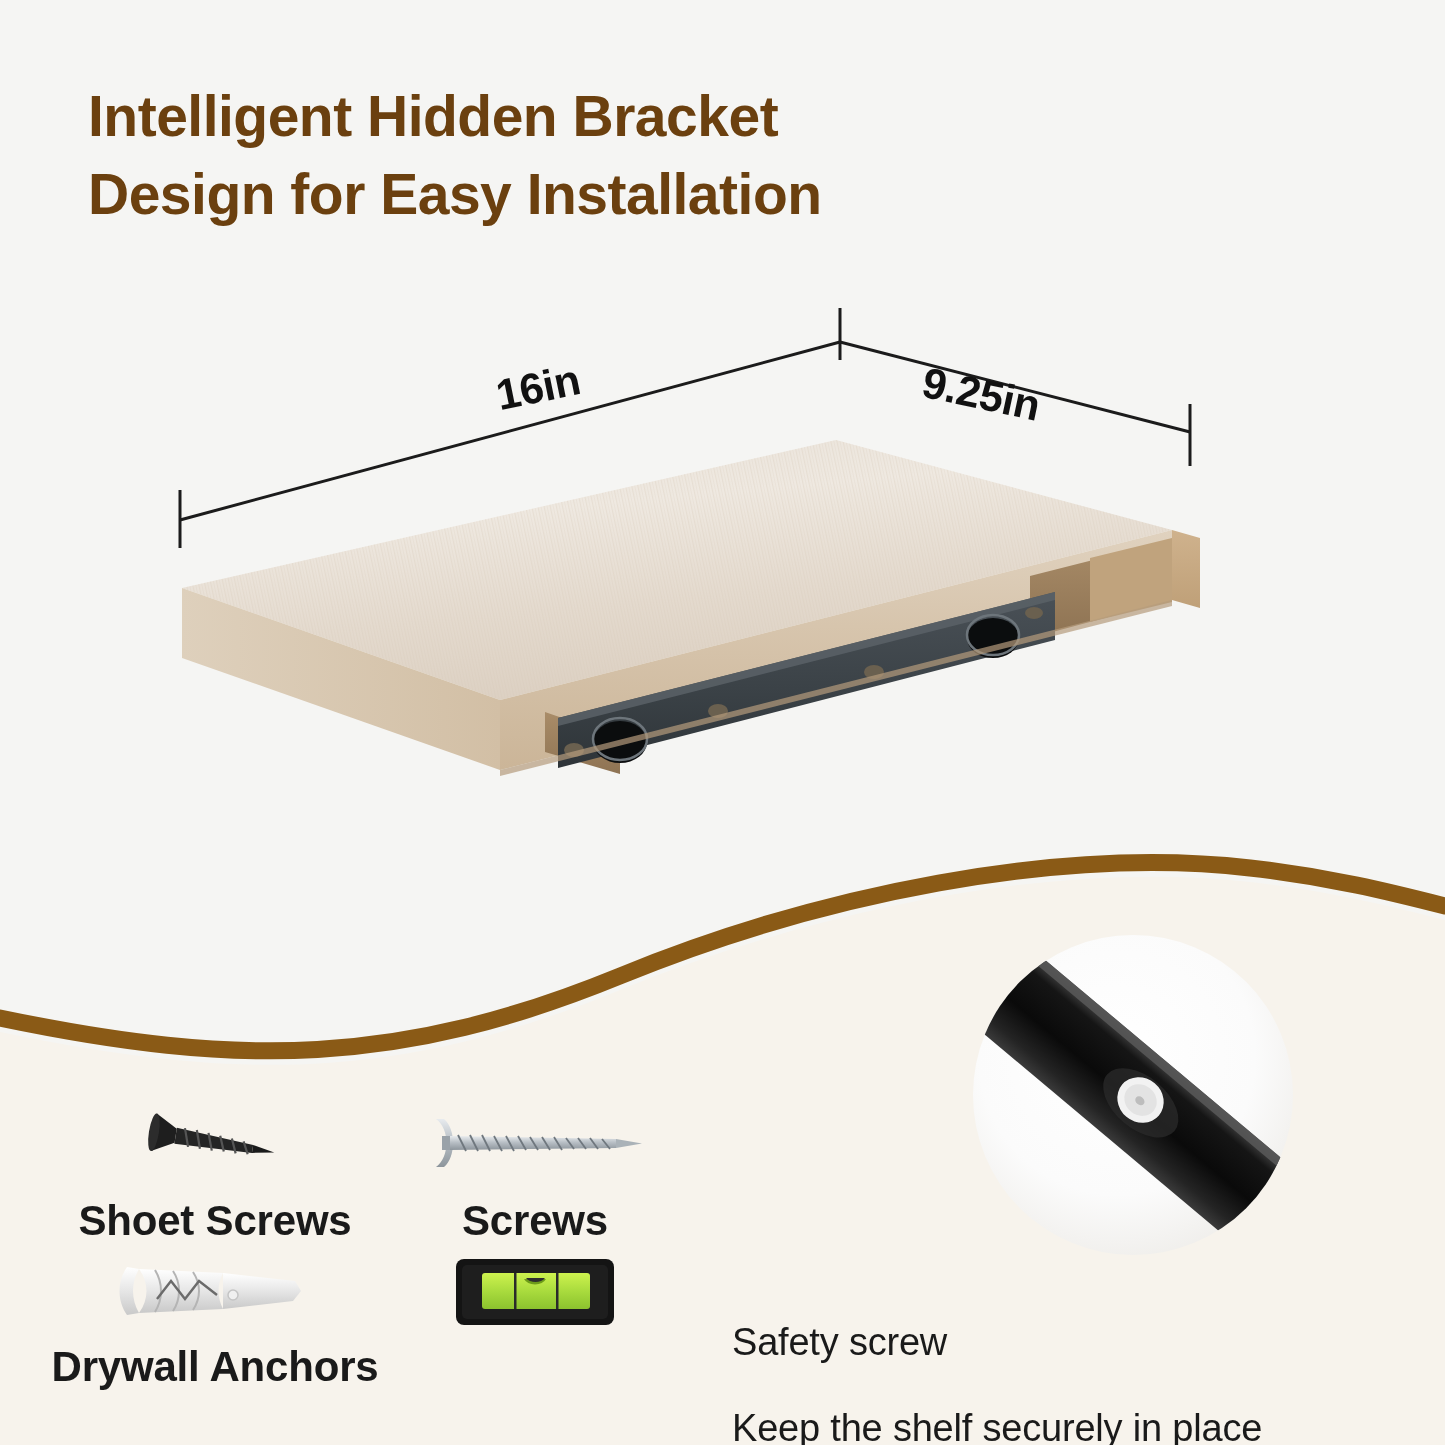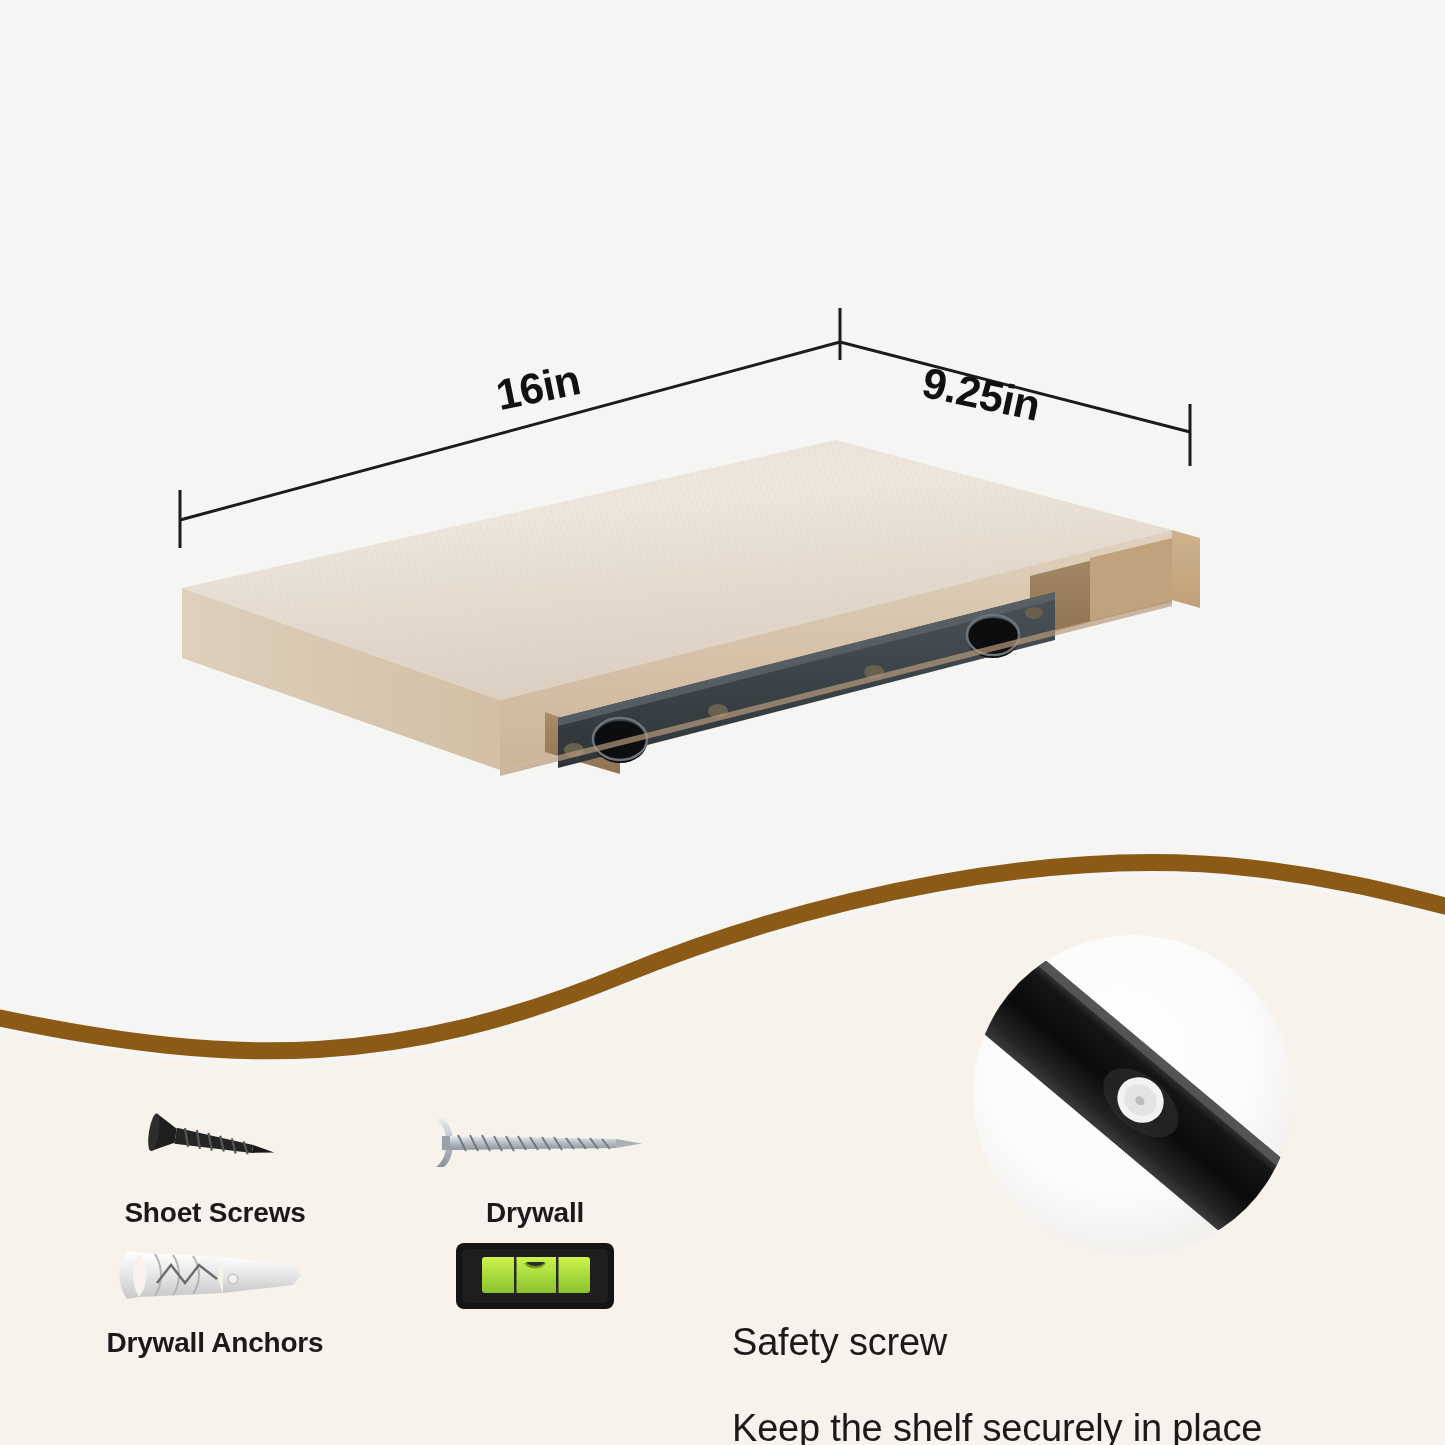--- a/index.html
+++ b/index.html
@@ -93,21 +93,21 @@
   }
   .hw-art {
     height: 96px;
     width: 260px;
     display: flex;
     align-items: center;
     justify-content: center;
   }
   .hw-art.tight { height: 92px; }
   .hw-label {
-    font-size: 28px;
+    font-size: 42px;
     font-weight: bold;
     color: #1a1a1a;
     letter-spacing: -0.2px;
     margin-top: 6px;
     white-space: nowrap;
   }
 
   
   .circle-inset {
     position: absolute;
@@ -138,20 +138,22 @@
 
   <div class="bg-top"></div>
 
   <svg class="bg-bottom-svg" viewBox="0 0 1445 625" preserveAspectRatio="none">
     <path d="M0,212 C 240,262 400,260 620,170 C 820,88 1060,40 1250,62
              C 1330,71 1390,86 1445,100 L1445,625 L0,625 Z" fill="#f7f3ec"></path>
     <path d="M0,198 C 240,248 400,246 620,156 C 820,74 1060,26 1250,48
              C 1330,57 1390,72 1445,86" fill="none" stroke="#8a5a16" stroke-width="17" stroke-linecap="round"></path>
   </svg>
 
+  <div class="headline">Intelligent Hidden Bracket
+Design for Easy Installation</div>
 
   <div class="shelf-wrap">
     <svg class="shelf-svg" viewBox="0 0 1070 560">
       <defs>
         <linearGradient id="topface" x1="0" y1="0" x2="0.35" y2="1">
           <stop offset="0%" stop-color="#e9e2d9"></stop>
           <stop offset="35%" stop-color="#efe9e1"></stop>
           <stop offset="70%" stop-color="#e4dace"></stop>
           <stop offset="100%" stop-color="#dcd0c2"></stop>
         </linearGradient>
@@ -277,21 +279,21 @@
               <path d="M120,34 L128,47"></path>
                 <path d="M132,34 L140,47"></path>
                 <path d="M144,34 L152,47"></path>
               <path d="M156,35 L164,46"></path>
                 <path d="M168,35 L176,46"></path>
                 <path d="M180,35 L188,46"></path>
               <path d="M192,36 L200,46"></path>
             </g>
           </svg>
         </div>
-        <div class="hw-label">Drywall</div>
+        <div class="hw-label">Screws</div>
       </div>
 
     </div>
 
     <div class="hw-row">
 
       <div class="hw-cell">
         <div class="hw-art tight">
           <svg width="220" height="80" viewBox="0 0 220 80">
             <defs>

